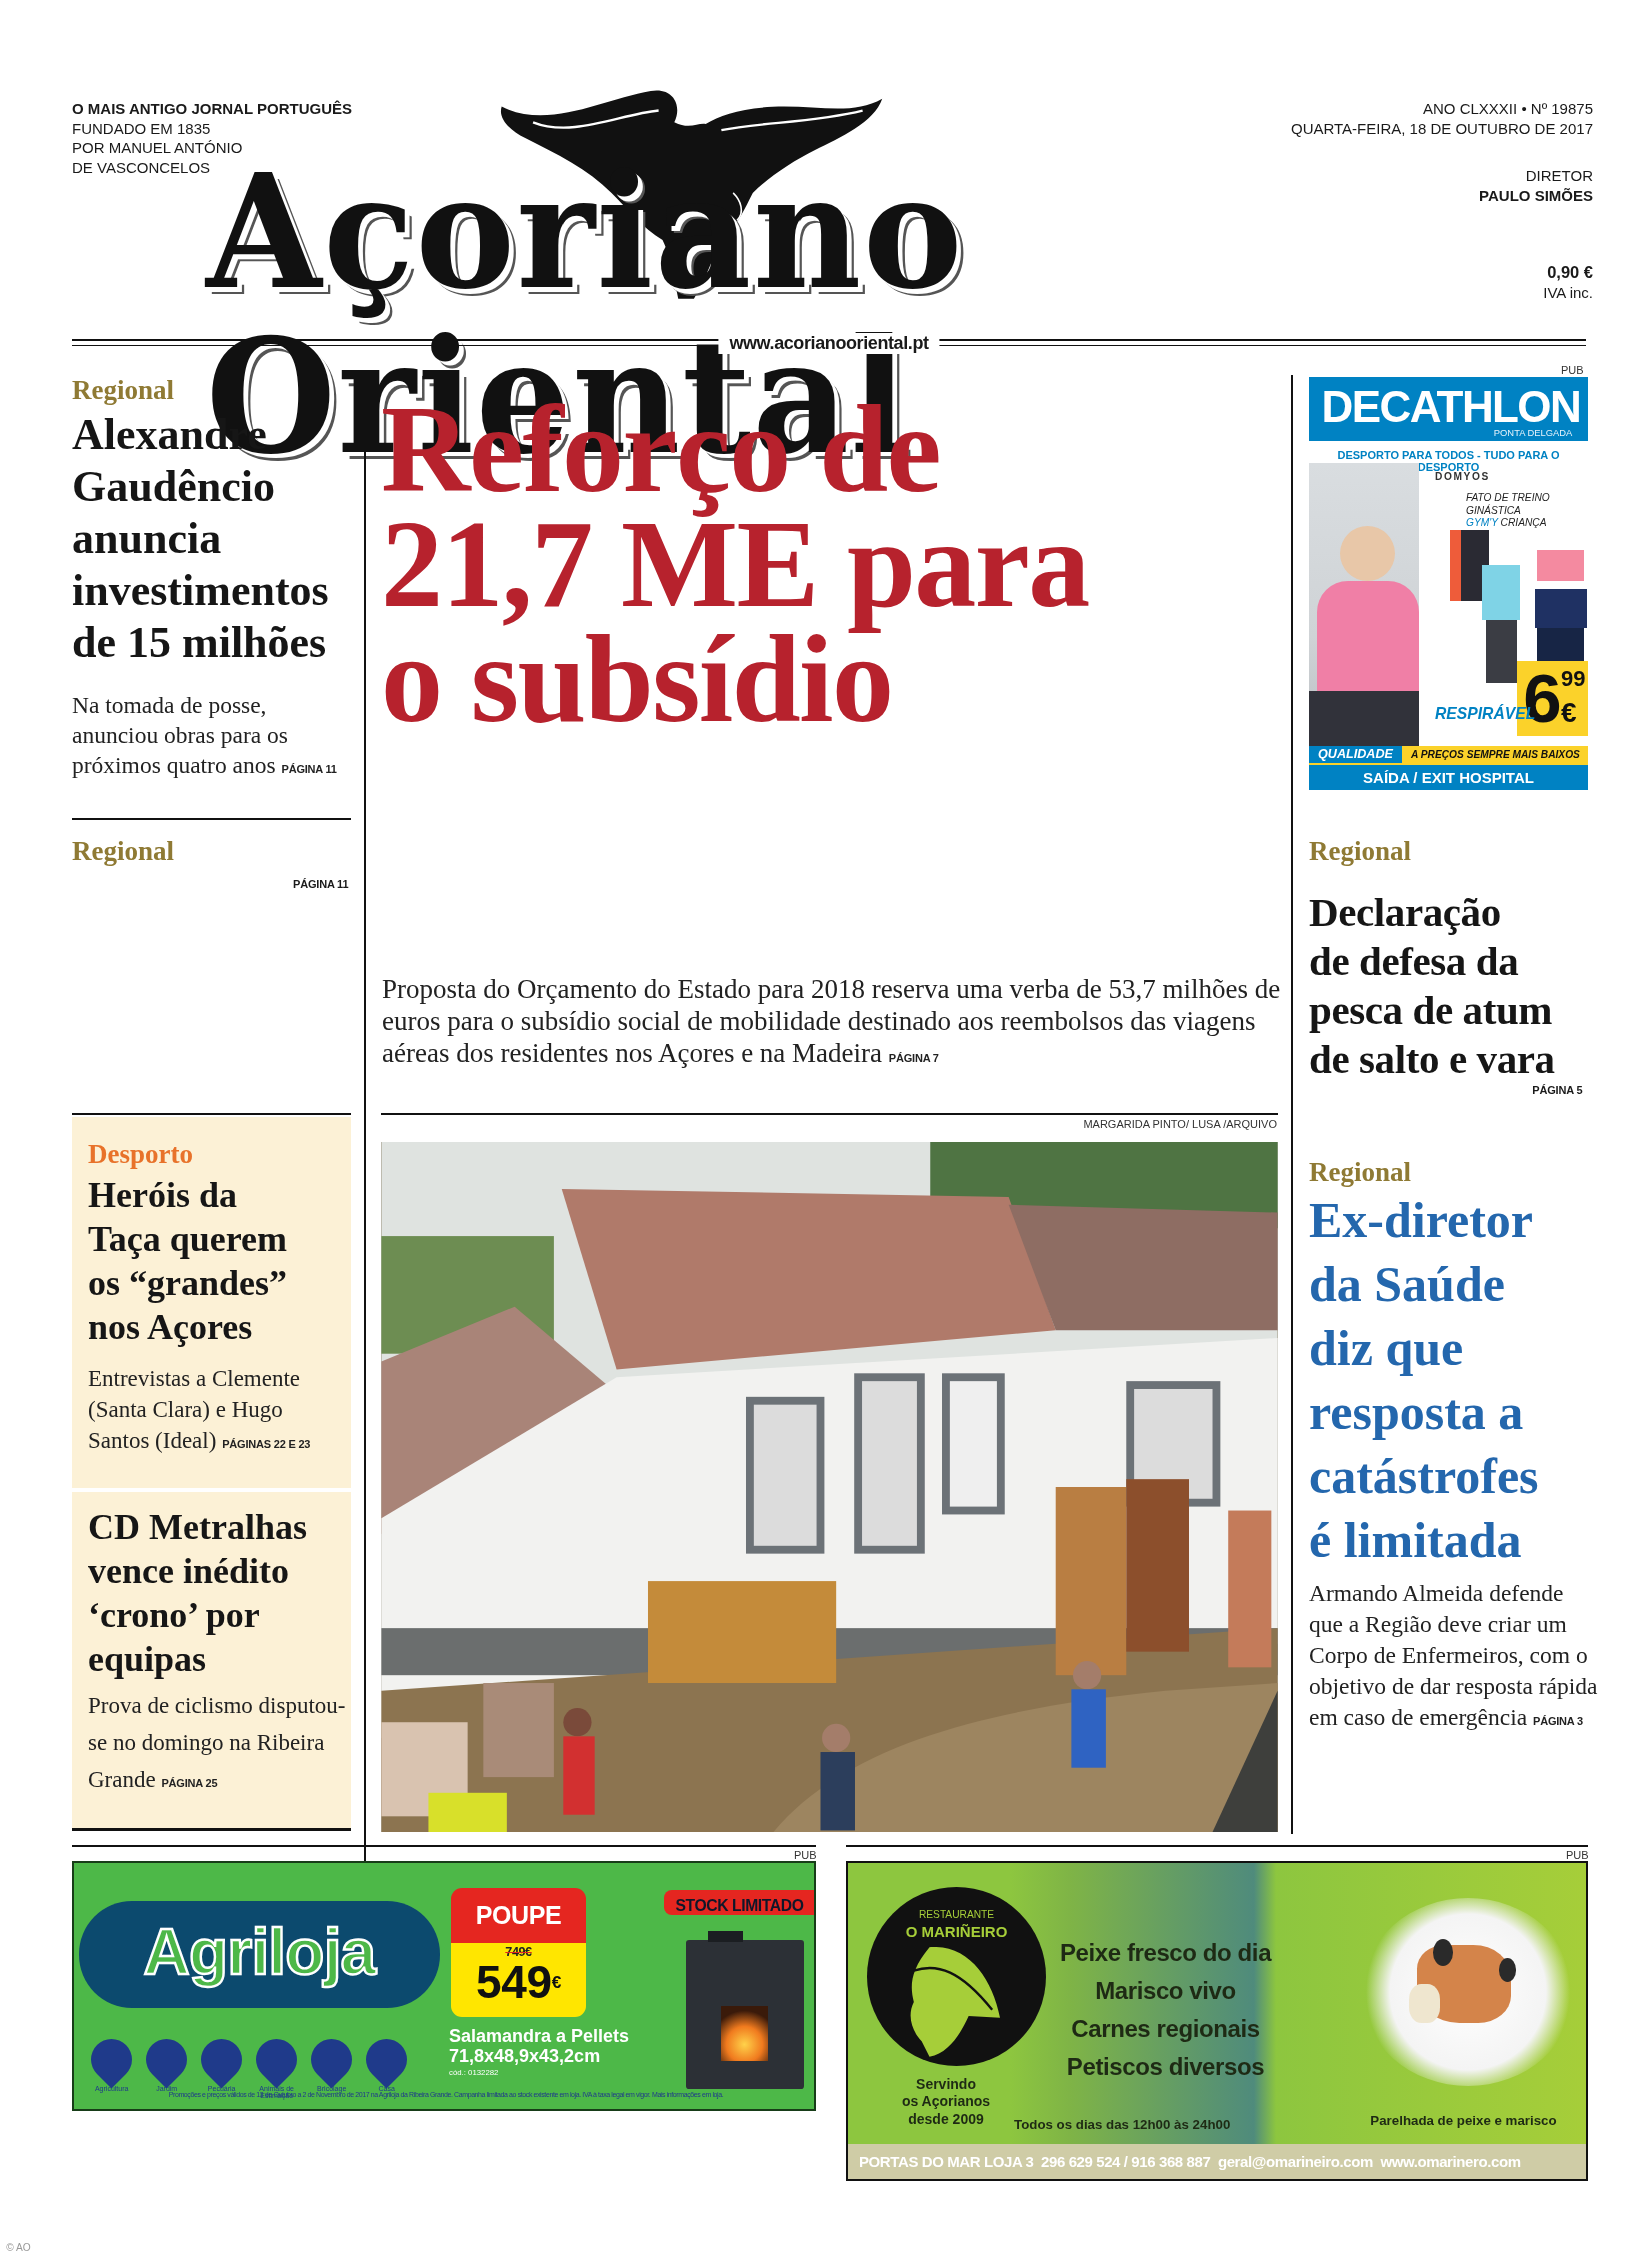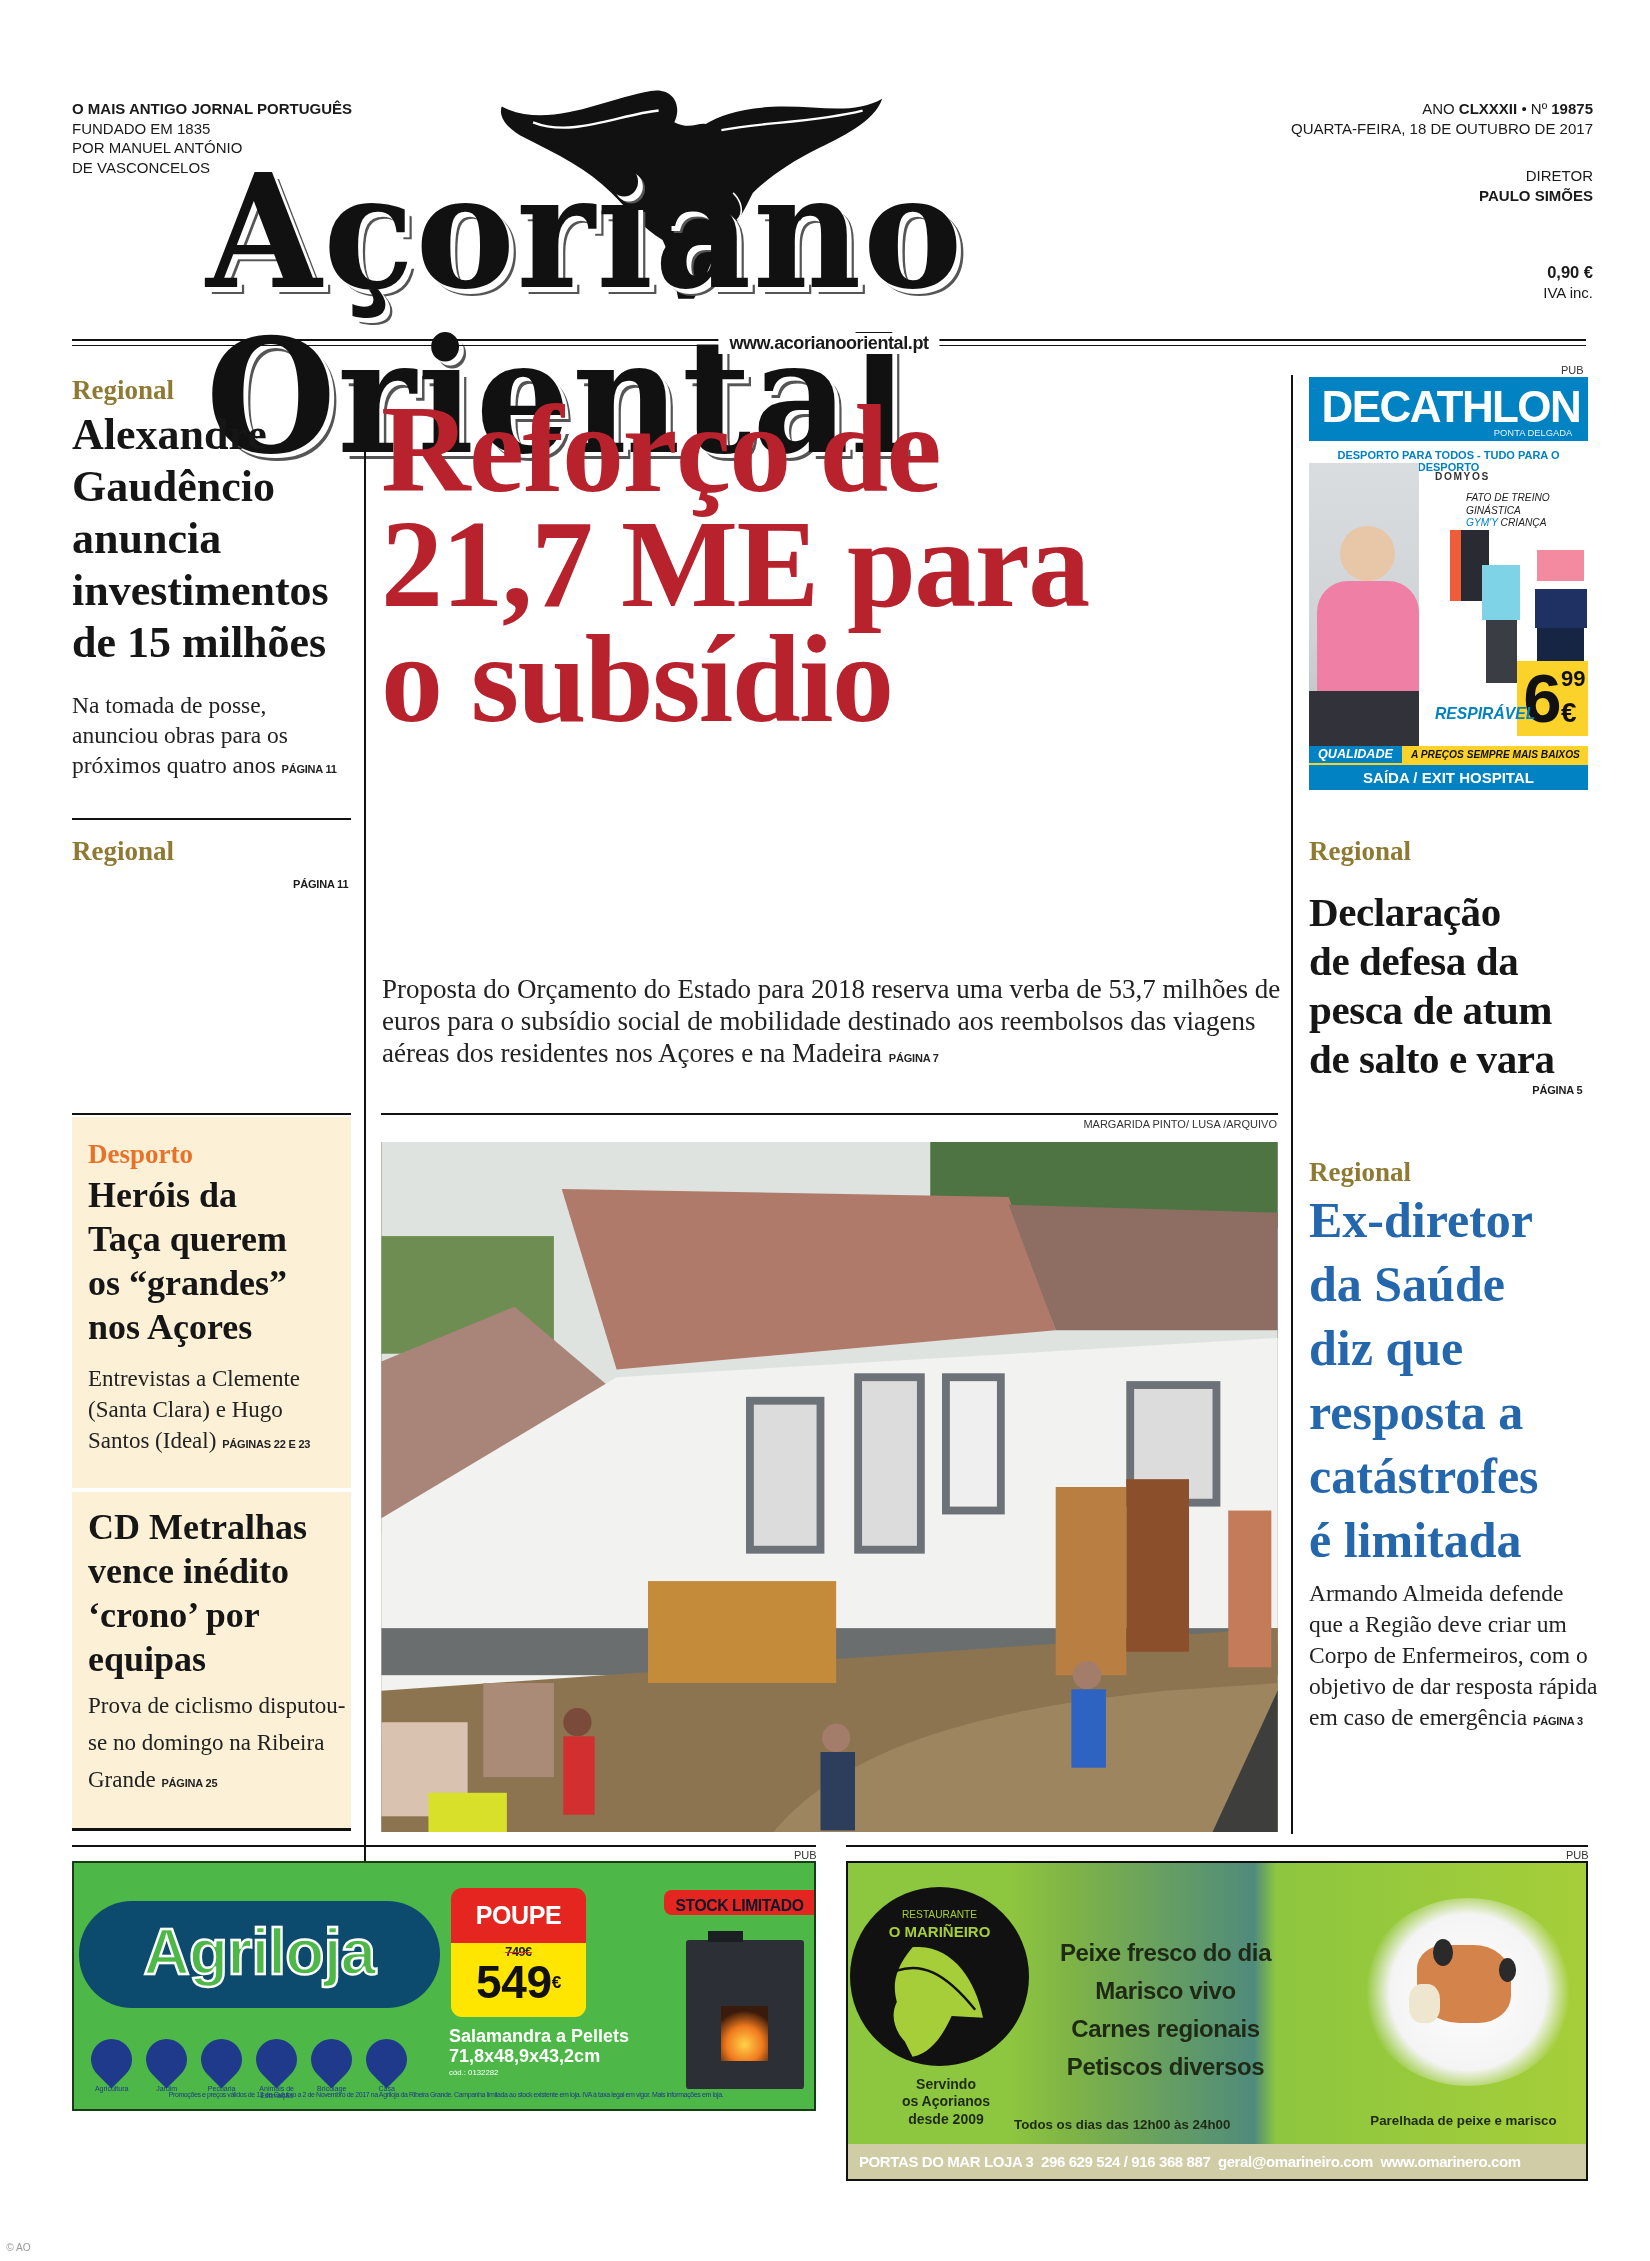--- a/index.html
+++ b/index.html
@@ -6,21 +6,21 @@
   html, body { width: 1651px; height: 2261px; background: #ffffff; overflow: hidden; }
   body { position: relative; font-family: "Liberation Serif", serif; color: #1a1a1a; }
   .abs { position: absolute; }
   .sans { font-family: "Liberation Sans", sans-serif; }
   .cond { font-family: "Liberation Sans", sans-serif; letter-spacing: -0.4px; }
 
   
   .mast-left { left: 72px; top: 99px; font-size: 15px; line-height: 19.6px; }
   .mast-left .b { font-weight: bold; }
   .mast-right { right: 58px; top: 99px; text-align: right; font-size: 15px; line-height: 19.6px; }
-  .mast-right .b { font-weight: bold; }
+  .mast-right .b { font-weight: normal; }
   .director { right: 58px; top: 166px; text-align: right; font-size: 15px; line-height: 19.6px; }
   .director .b { font-weight: bold; }
   .price { right: 58px; top: 263px; text-align: right; font-size: 15px; line-height: 19.6px; }
   .price .b { font-weight: bold; font-size: 16.5px; }
 
   .logo { left: 206px; top: 157px; width: 1255px; height: 157px; }
   .logo-text { position: absolute; left: 0; top: 0; font-family: "DejaVu Serif", serif; font-weight: bold;
     font-size: 149px; line-height: 157px; letter-spacing: 1.6px; color: #111;
     text-shadow: 4.7px 4.7px 0 #fff, 7px 7px 0 #555; transform: scaleY(1.05); }
   .eagle { left: 486px; top: 75px; width: 408px; height: 228px; }
@@ -321,21 +321,21 @@
   </div>
   <div class="cond" style="position:absolute;left:590px;top:27px;width:151px;height:25px;background:#e52620;border-radius:7.8px 0 0 7.8px;color:#0f172a;font-size:15.7px;font-weight:bold;text-align:center;line-height:31px;">STOCK LIMITADO</div>
   <div style="position:absolute;left:612px;top:77px;width:118px;height:149px;background:#2c3036;border-radius:3.1px;">
     <div style="position:absolute;left:22px;top:-9.4px;width:35px;height:11px;background:#1b1e22;"></div>
     <div style="position:absolute;left:35px;top:66px;width:47px;height:55px;background:radial-gradient(circle at 50% 70%, #ffd24a 0%, #f07a1e 40%, #3a1a0a 75%);"></div>
   </div>
   <div class="cond" style="position:absolute;left:19px;bottom:11px;width:706px;font-size:7px;color:#1f3a8a;text-align:center;">Promoções e preços válidos de 13 de Outubro a 2 de Novembro de 2017 na Agriloja da Ribeira Grande. Campanha limitada ao stock existente em loja. IVA à taxa legal em vigor. Mais informações em loja.</div>
 </div>
 
 <div class="abs mar">
-  <div style="position:absolute;left:2px;top:23.5px;width:179px;height:179px;border-radius:50%;background:#111;">
+  <div style="position:absolute;left:19px;top:23.5px;width:179px;height:179px;border-radius:50%;background:#111;">
     <div class="sans" style="position:absolute;left:0;right:0;top:22px;text-align:center;font-size:10.2px;color:#a6ce39;">RESTAURANTE</div>
     <div class="sans" style="position:absolute;left:0;right:0;top:36px;text-align:center;font-size:15px;font-weight:bold;color:#a6ce39;">O MARIÑEIRO</div>
     <svg style="position:absolute;left:39px;top:60px;" width="94" height="110" viewBox="0 0 120 140">
       <path d="M30 0 C80 -4 110 40 120 90 L80 88 C70 110 55 135 30 140 L20 120 C10 110 0 90 10 70 C5 50 5 30 30 0 Z" fill="#a6ce39"></path>
       <path d="M10 30 C40 20 70 30 110 80" stroke="#111" stroke-width="3" fill="none"></path>
     </svg>
   </div>
   <div class="sans" style="position:absolute;left:0;width:196px;top:213px;text-align:center;font-size:14px;font-weight:bold;color:#1e2a14;line-height:17.3px;">
     <div>Servindo</div>
     <div>os Açorianos</div>

